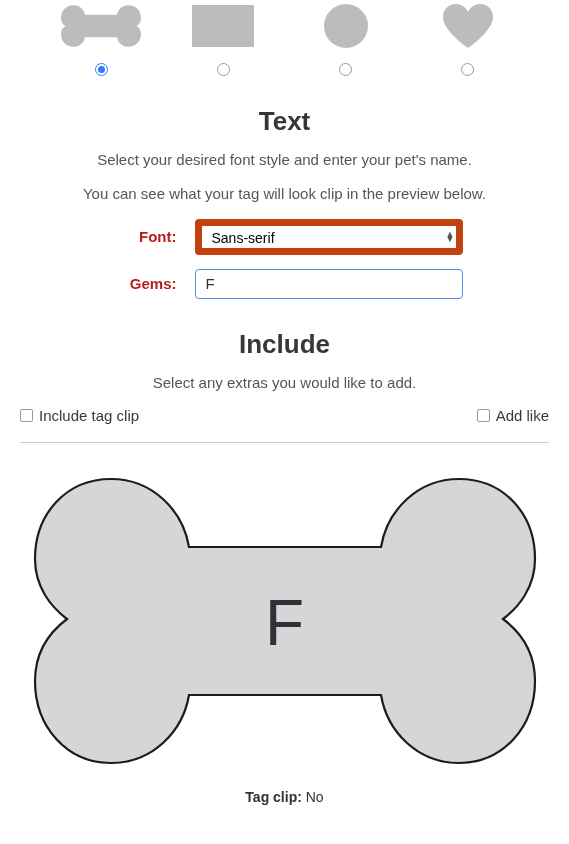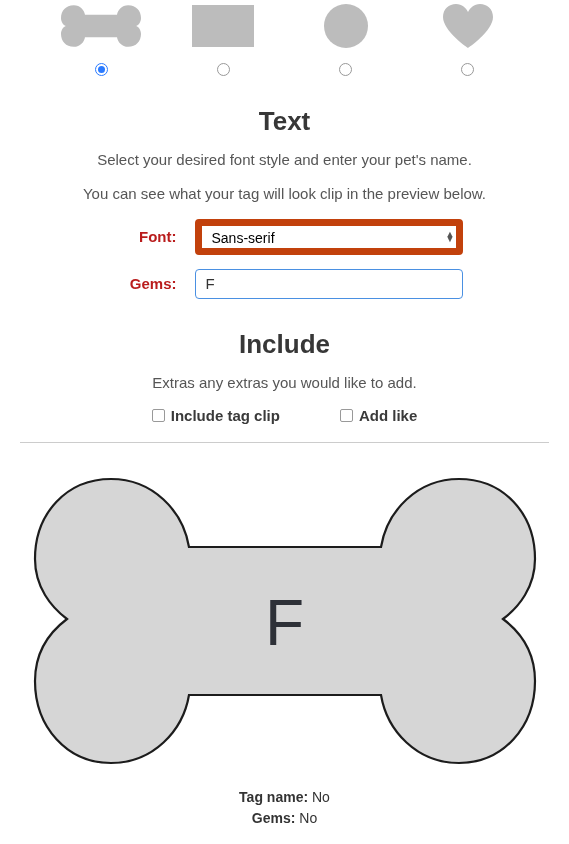--- a/index.html
+++ b/index.html
@@ -127,24 +127,23 @@
     padding: 4px 10px;
     font-size: 15px;
     border: 1px solid #4a90e2;
     border-radius: 4px;
     outline: none;
     font-family: inherit;
     color: #333;
   }
   .extras-checks {
     display: flex;
-    justify-content: center;
+    justify-content: space-between;
     gap: 60px;
     margin: 14px 0 18px;
-    font-weight: bold;
   }
   .check-item {
     display: flex;
     align-items: center;
     font-size: 15px;
     color: #3a3a3a;
     cursor: pointer;
   }
   .check-box {
     width: 13px;
@@ -232,21 +231,21 @@
       <div class="select-arrows">▲<br>▼</div>
     </div>
   </div>
 
   <div class="form-row">
     <span class="form-label">Gems:</span>
     <input class="text-input" type="text" value="F" style="">
   </div>
 
   <h2>Include</h2>
-  <p class="desc">Extras any extras you would like to add.</p>
+  <p class="desc">Select any extras you would like to add.</p>
 
   <div class="extras-checks">
     <label class="check-item">
       <span class="check-box"></span>
       <span>Include tag clip</span>
     </label>
     <label class="check-item">
       <span class="check-box"></span>
       <span>Add like</span>
     </label>
@@ -270,22 +269,18 @@
                C510 40 478 6 434 6
                C392 6 362 38 356 74
                L164 74
                C158 38 128 6 86 6 Z" fill="#D6D6D6" stroke="#1c1c1c" stroke-width="2.2"></path>
     </svg>
     <div class="preview-text">F</div>
   </div>
 
   <div class="summary">
     <div>
-      <b>Tag name:</b>
+      <b>Tag clip:</b>
       <span>No</span>
     </div>
-    <div>
-      <b>Gems:</b>
-      <span>No</span>
-    </div>
   </div>
 
 </div>
 
 </body></html>

